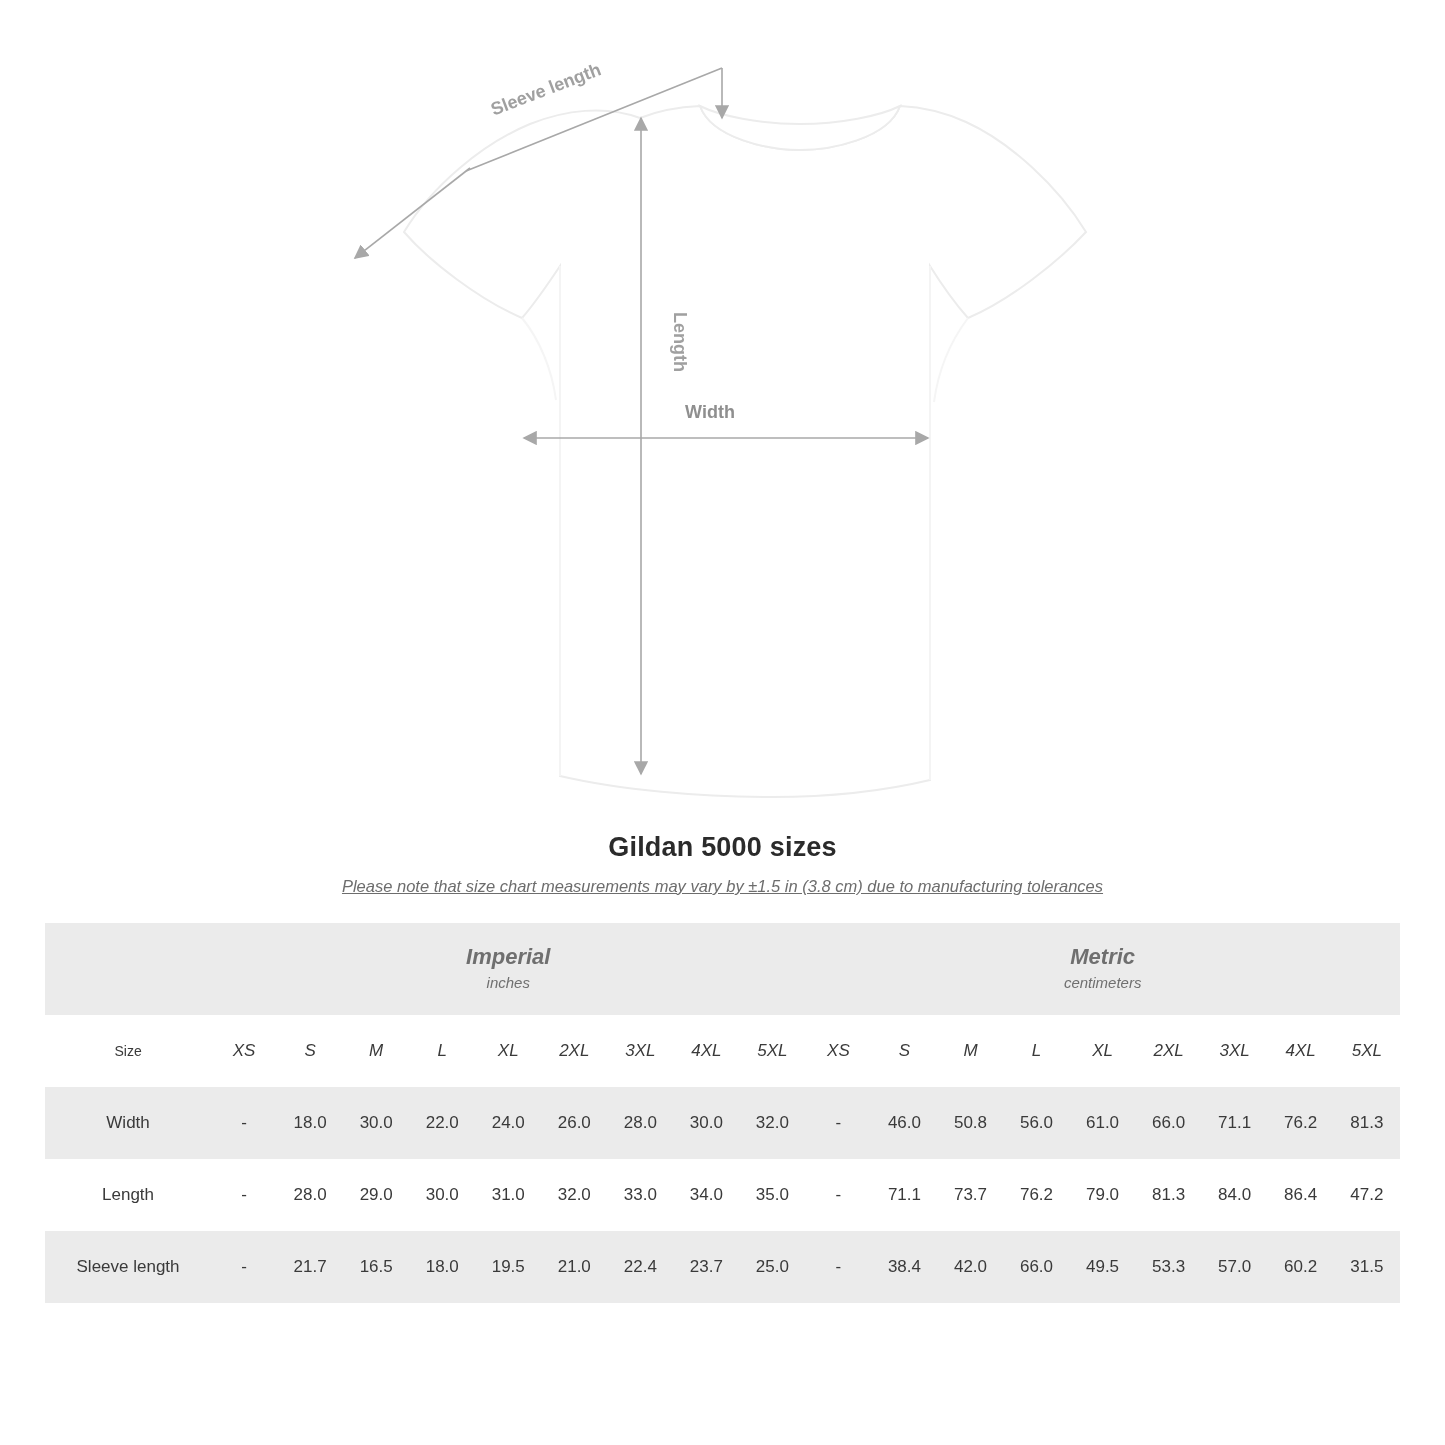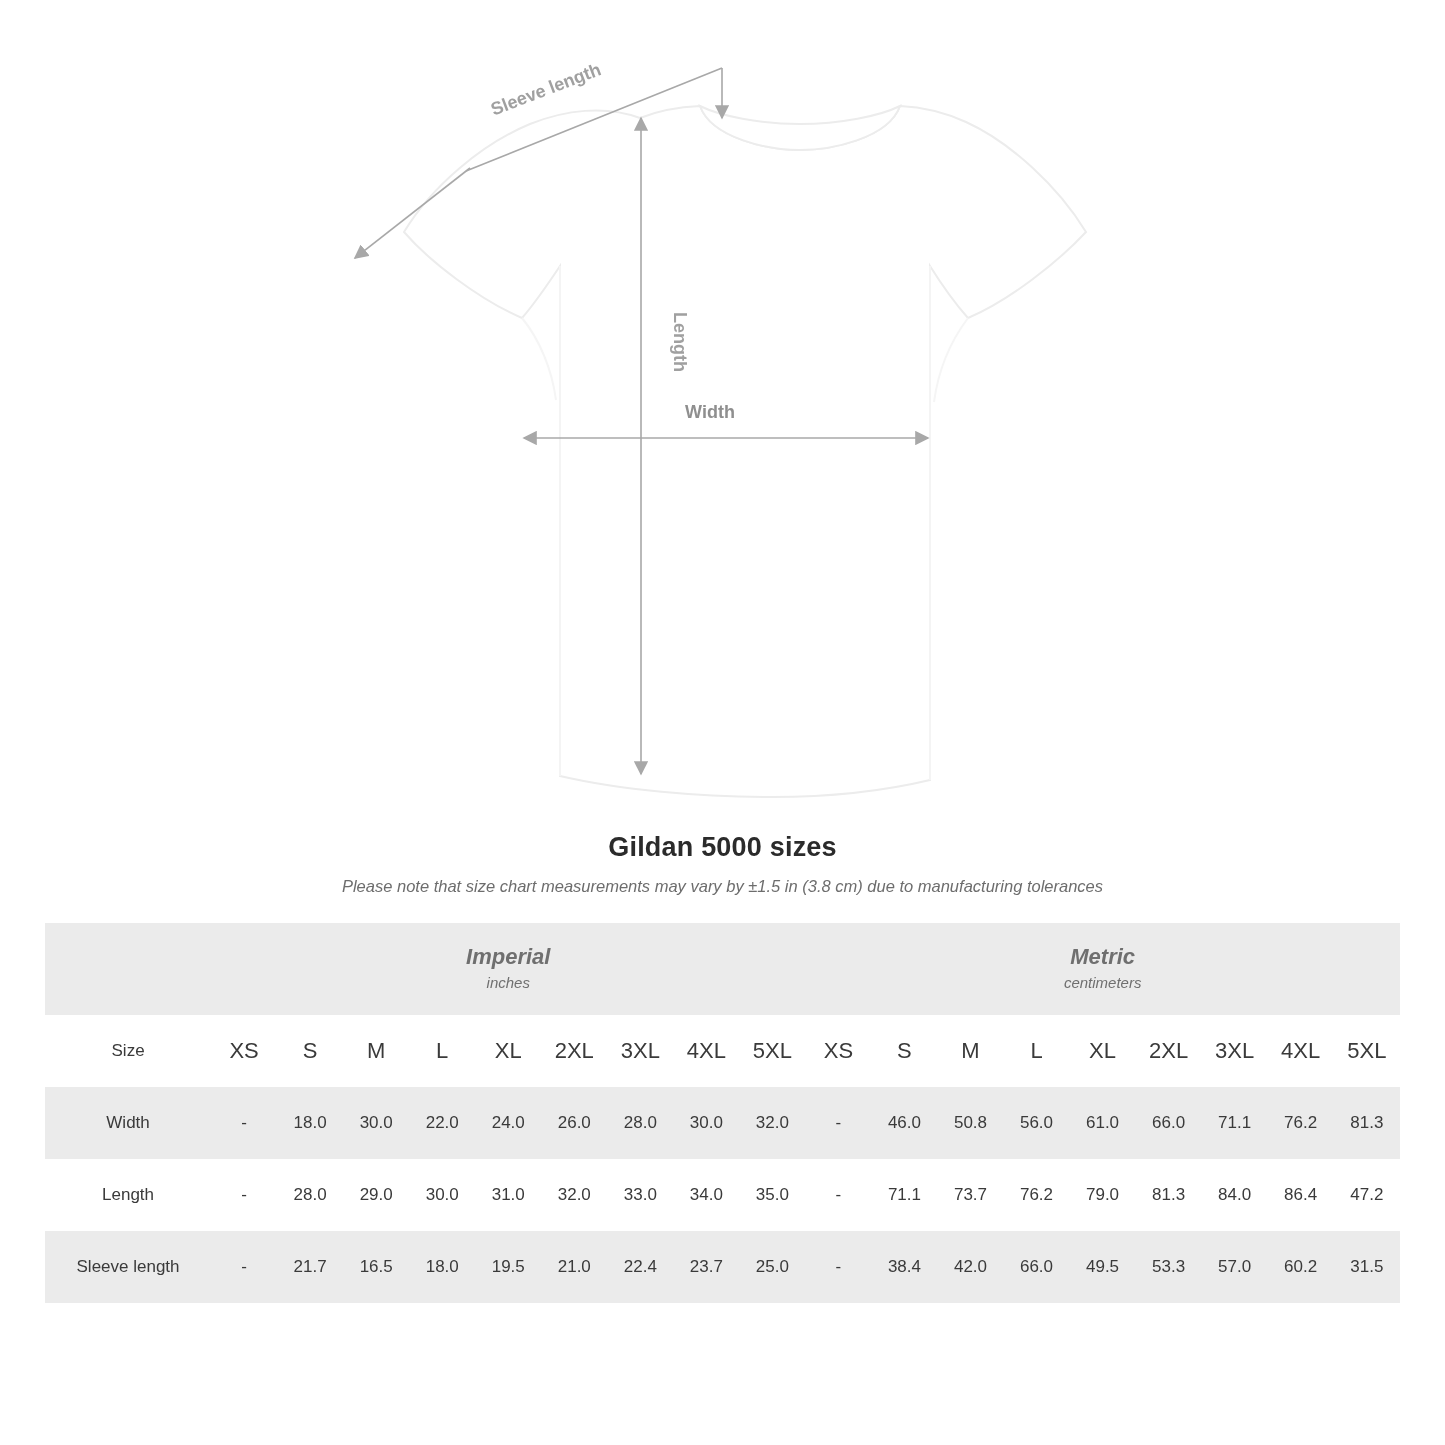--- a/index.html
+++ b/index.html
@@ -36,20 +36,21 @@
     font-size: 27px;
     font-weight: bold;
     color: #2b2b2b;
     letter-spacing: 0.2px;
   }
   .chart-note {
     font-size: 16.5px;
     font-style: italic;
     color: #6d6d6d;
     margin-top: 14px;
+    text-decoration: underline;
   }
 
   
   .table-wrap {
     margin: 27px 45px 0 45px;
   }
   table.size-chart {
     border-collapse: collapse;
     width: 1355px;
     table-layout: fixed;
@@ -72,27 +73,28 @@
     color: #6f6f6f;
     line-height: 1.25;
   }
   .unit-sub {
     font-size: 15px;
     font-style: italic;
     color: #6f6f6f;
     line-height: 1.6;
   }
   .row-head-cell {
-    font-size: 17px;
+    font-size: 14px;
     font-weight: bold;
     color: #3a3a3a;
   }
   .col-head-cell {
-    font-size: 22px;
+    font-size: 17px;
     color: #3a3a3a;
+    font-style: italic;
   }
   tr.head-row td { height: 72px; background: #ffffff; }
   tr.data-row td { height: 72px; font-size: 17px; color: #3a3a3a; }
   tr.shaded td { background: #ebebeb; }
   tr.plain td { background: #ffffff; }
   td.label-col { width: 166px; }
 </style>
 </head>
 <body>
 

